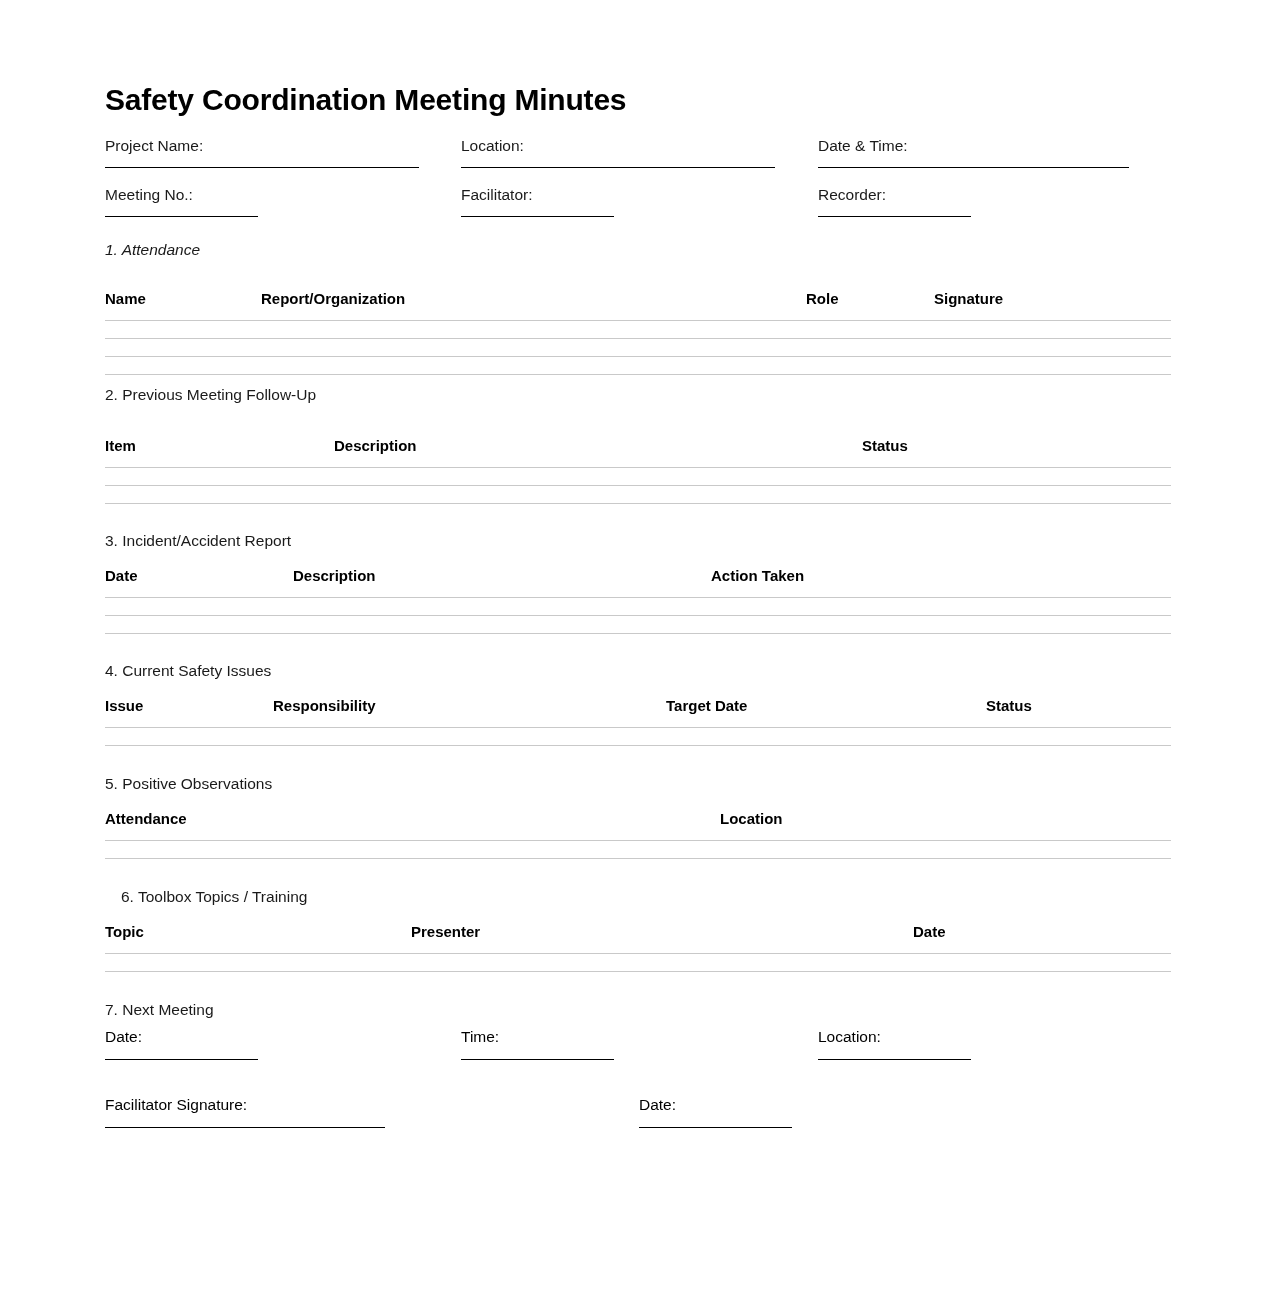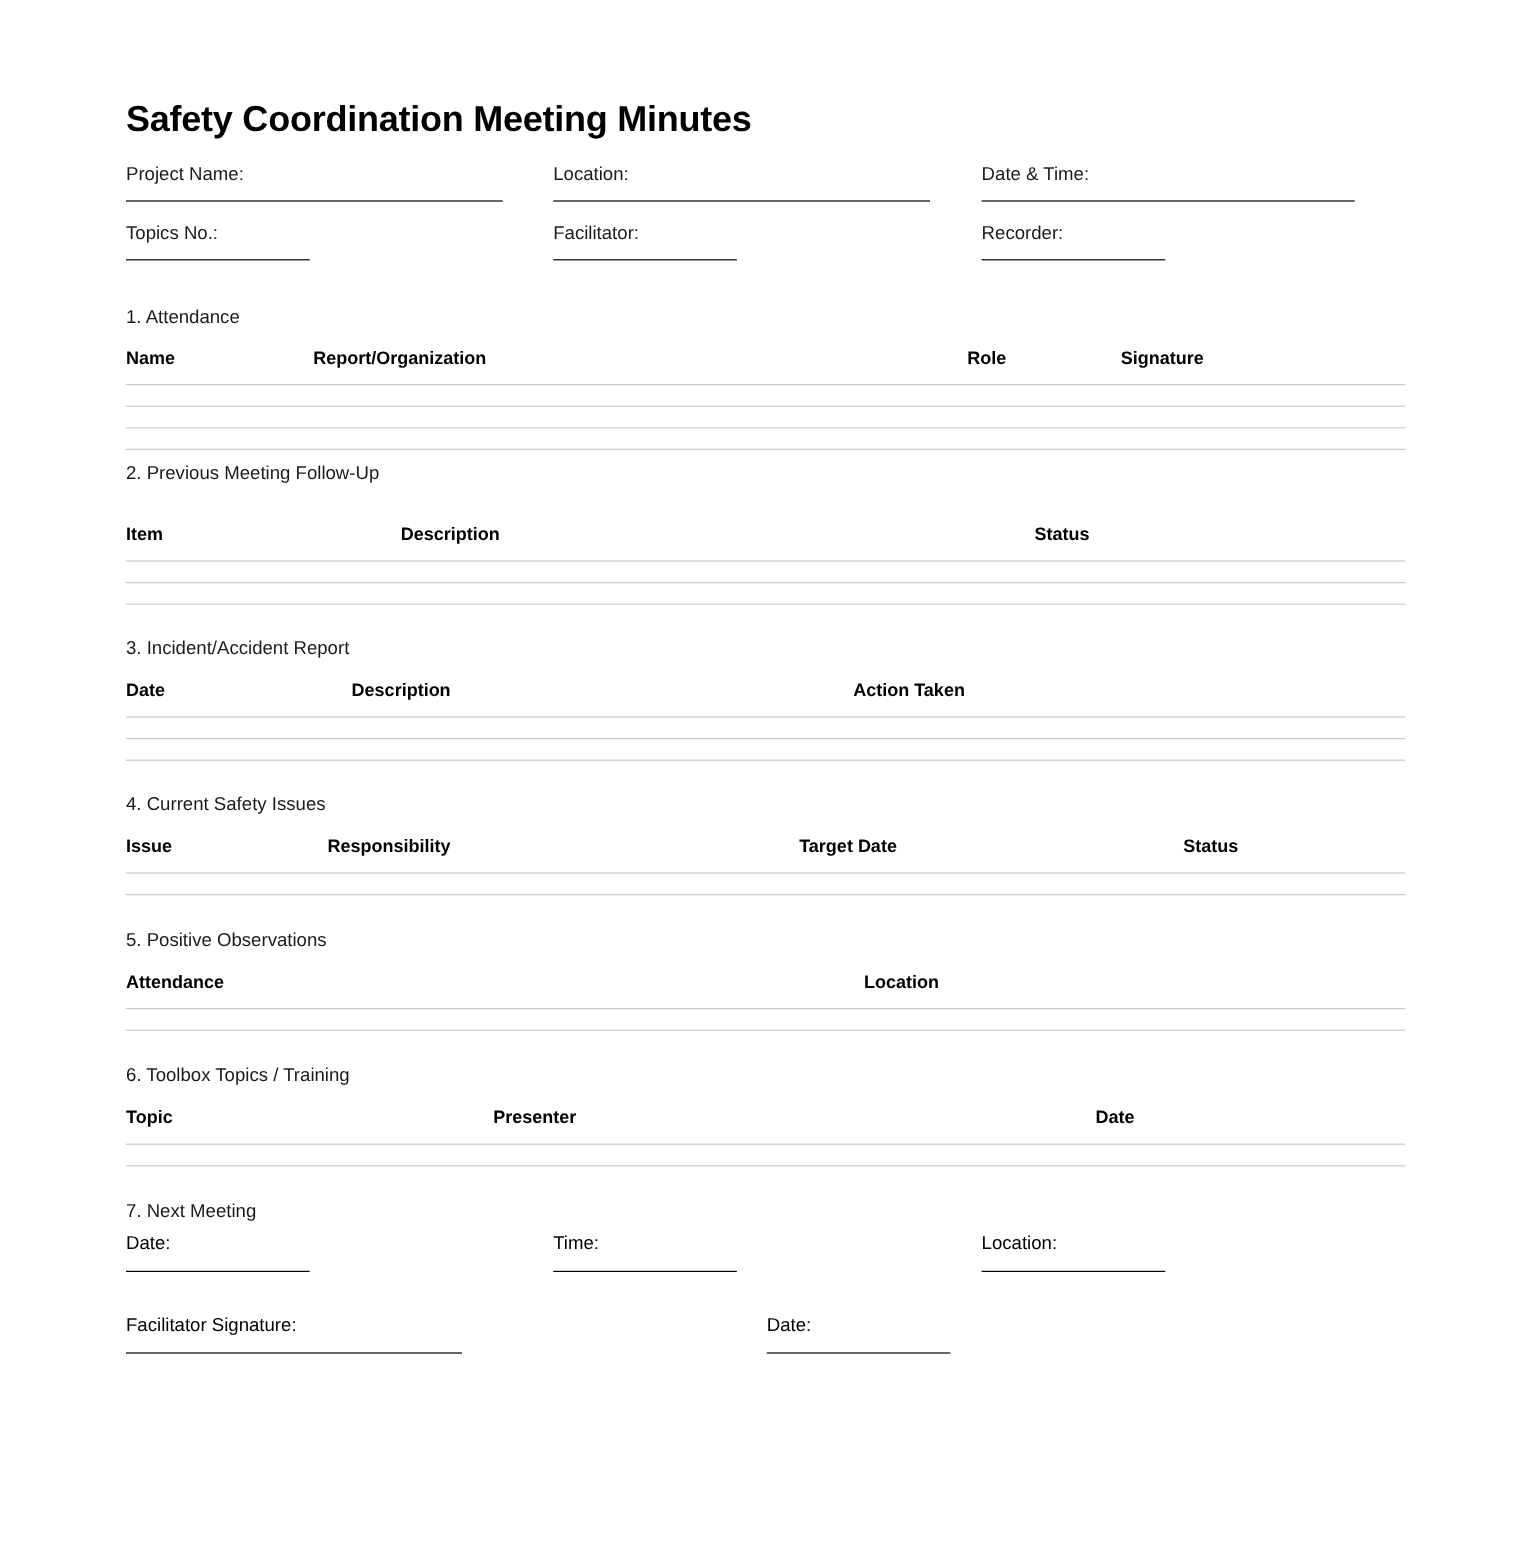--- a/index.html
+++ b/index.html
@@ -118,35 +118,35 @@
     <span class="hdr-label">Location:</span>
     <span class="hdr-rule"></span>
   </div>
 
   <div class="hdr-field" style="left:818px; top:137px; width:311px;">
     <span class="hdr-label">Date &amp; Time:</span>
     <span class="hdr-rule"></span>
   </div>
 
   <div class="hdr-field" style="left:105px; top:186px; width:153px;">
-    <span class="hdr-label">Topics No.:</span>
+    <span class="hdr-label">Meeting No.:</span>
     <span class="hdr-rule"></span>
   </div>
 
   <div class="hdr-field" style="left:461px; top:186px; width:153px;">
     <span class="hdr-label">Facilitator:</span>
     <span class="hdr-rule"></span>
   </div>
 
   <div class="hdr-field" style="left:818px; top:186px; width:153px;">
     <span class="hdr-label">Recorder:</span>
     <span class="hdr-rule"></span>
   </div>
 
-  <div class="sec-title" style="top:255px;">1. Attendance</div>
+  <div class="sec-title" style="top:240px;font-style:italic;">1. Attendance</div>
 
   <div class="tbl" style="top:290px;">
     <div class="tbl-head">
       <span class="th" style="left:0px;">Name</span>
       <span class="th" style="left:156px;">Report/Organization</span>
       <span class="th" style="left:701px;">Role</span>
       <span class="th" style="left:829px;">Signature</span>
     </div>
     <div class="tbl-rows" style="margin-top:8px;">
       <div class="rule-row"></div>
@@ -207,21 +207,21 @@
     <div class="tbl-head">
       <span class="th" style="left:0px;">Attendance</span>
       <span class="th" style="left:615px;">Location</span>
     </div>
     <div class="tbl-rows" style="margin-top:8px;">
       <div class="rule-row"></div>
       <div class="rule-last"></div>
     </div>
   </div>
 
-  <div class="sec-title" style="top:887px;">6. Toolbox Topics / Training</div>
+  <div class="sec-title" style="top:887px;margin-left:16px;">6. Toolbox Topics / Training</div>
 
   <div class="tbl" style="top:923px;">
     <div class="tbl-head">
       <span class="th" style="left:0px;">Topic</span>
       <span class="th" style="left:306px;">Presenter</span>
       <span class="th" style="left:808px;">Date</span>
     </div>
     <div class="tbl-rows" style="margin-top:8px;">
       <div class="rule-row"></div>
       <div class="rule-last"></div>

